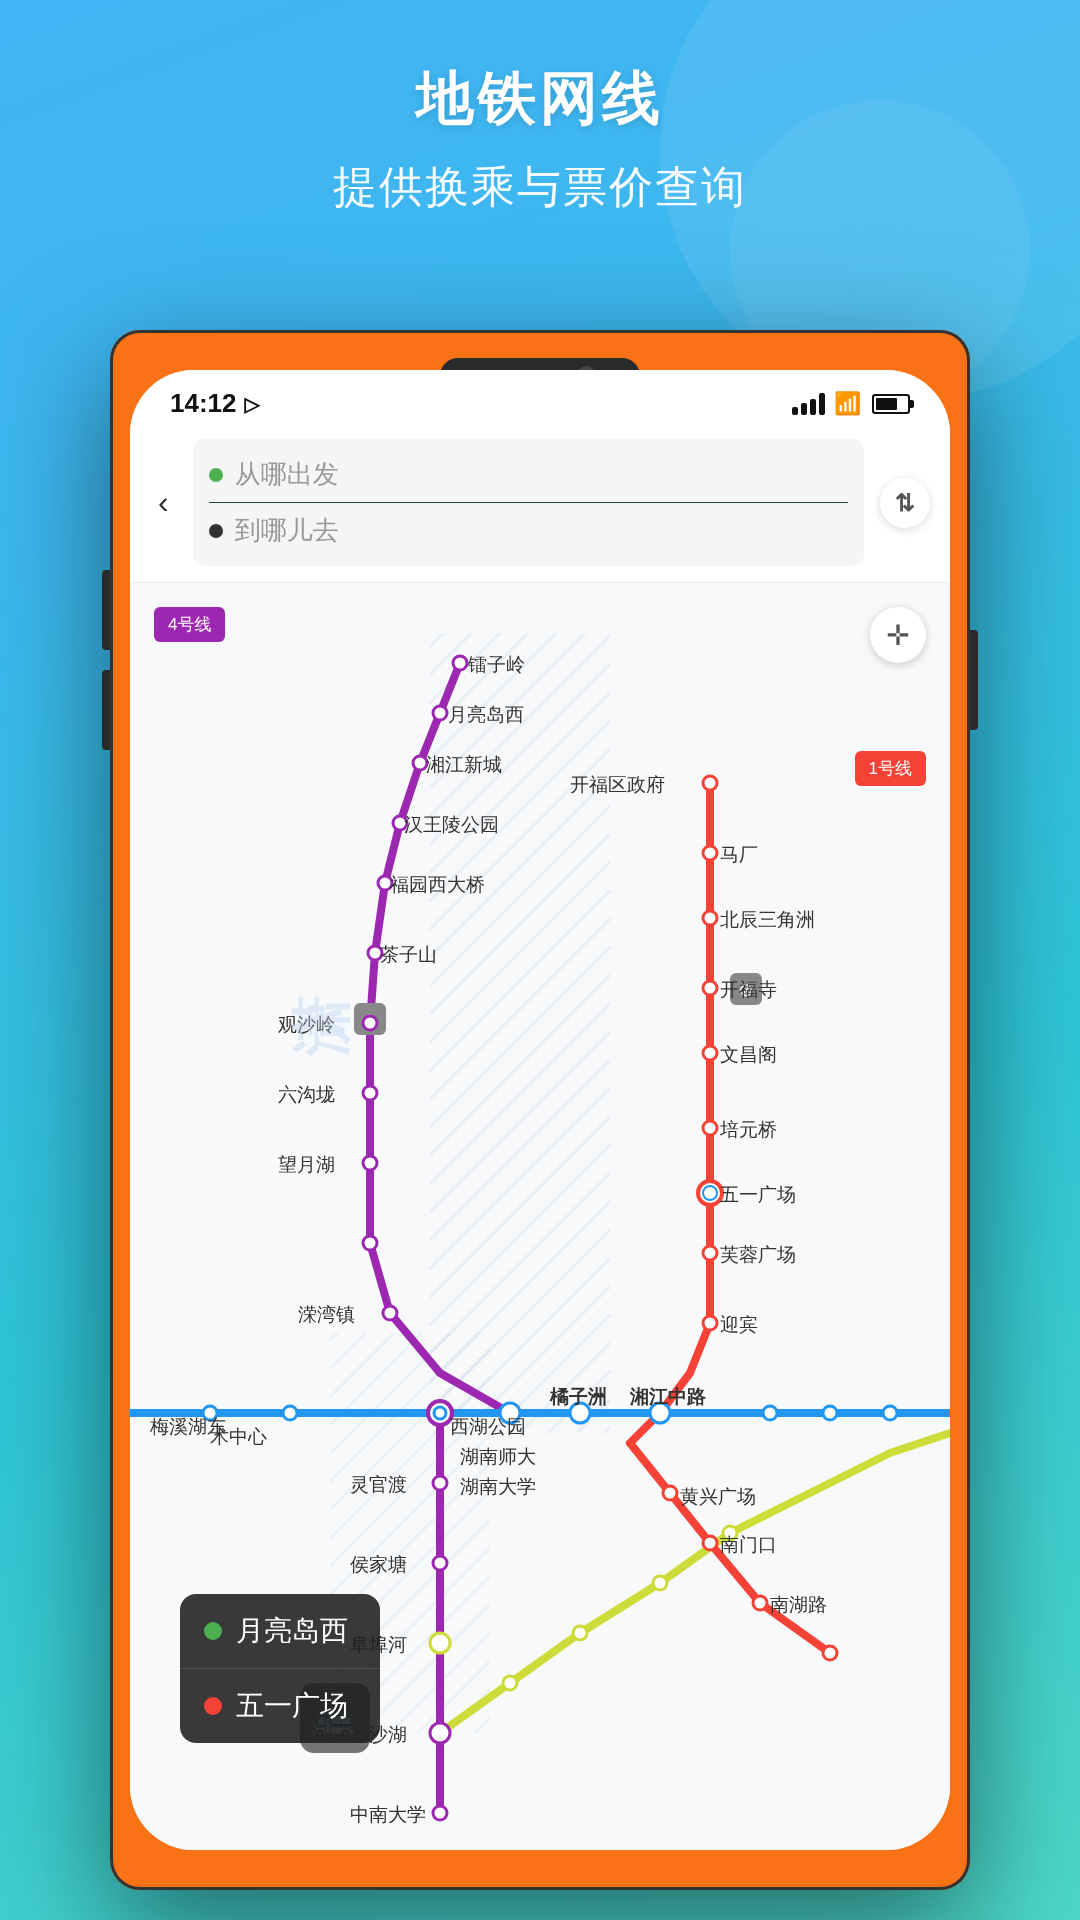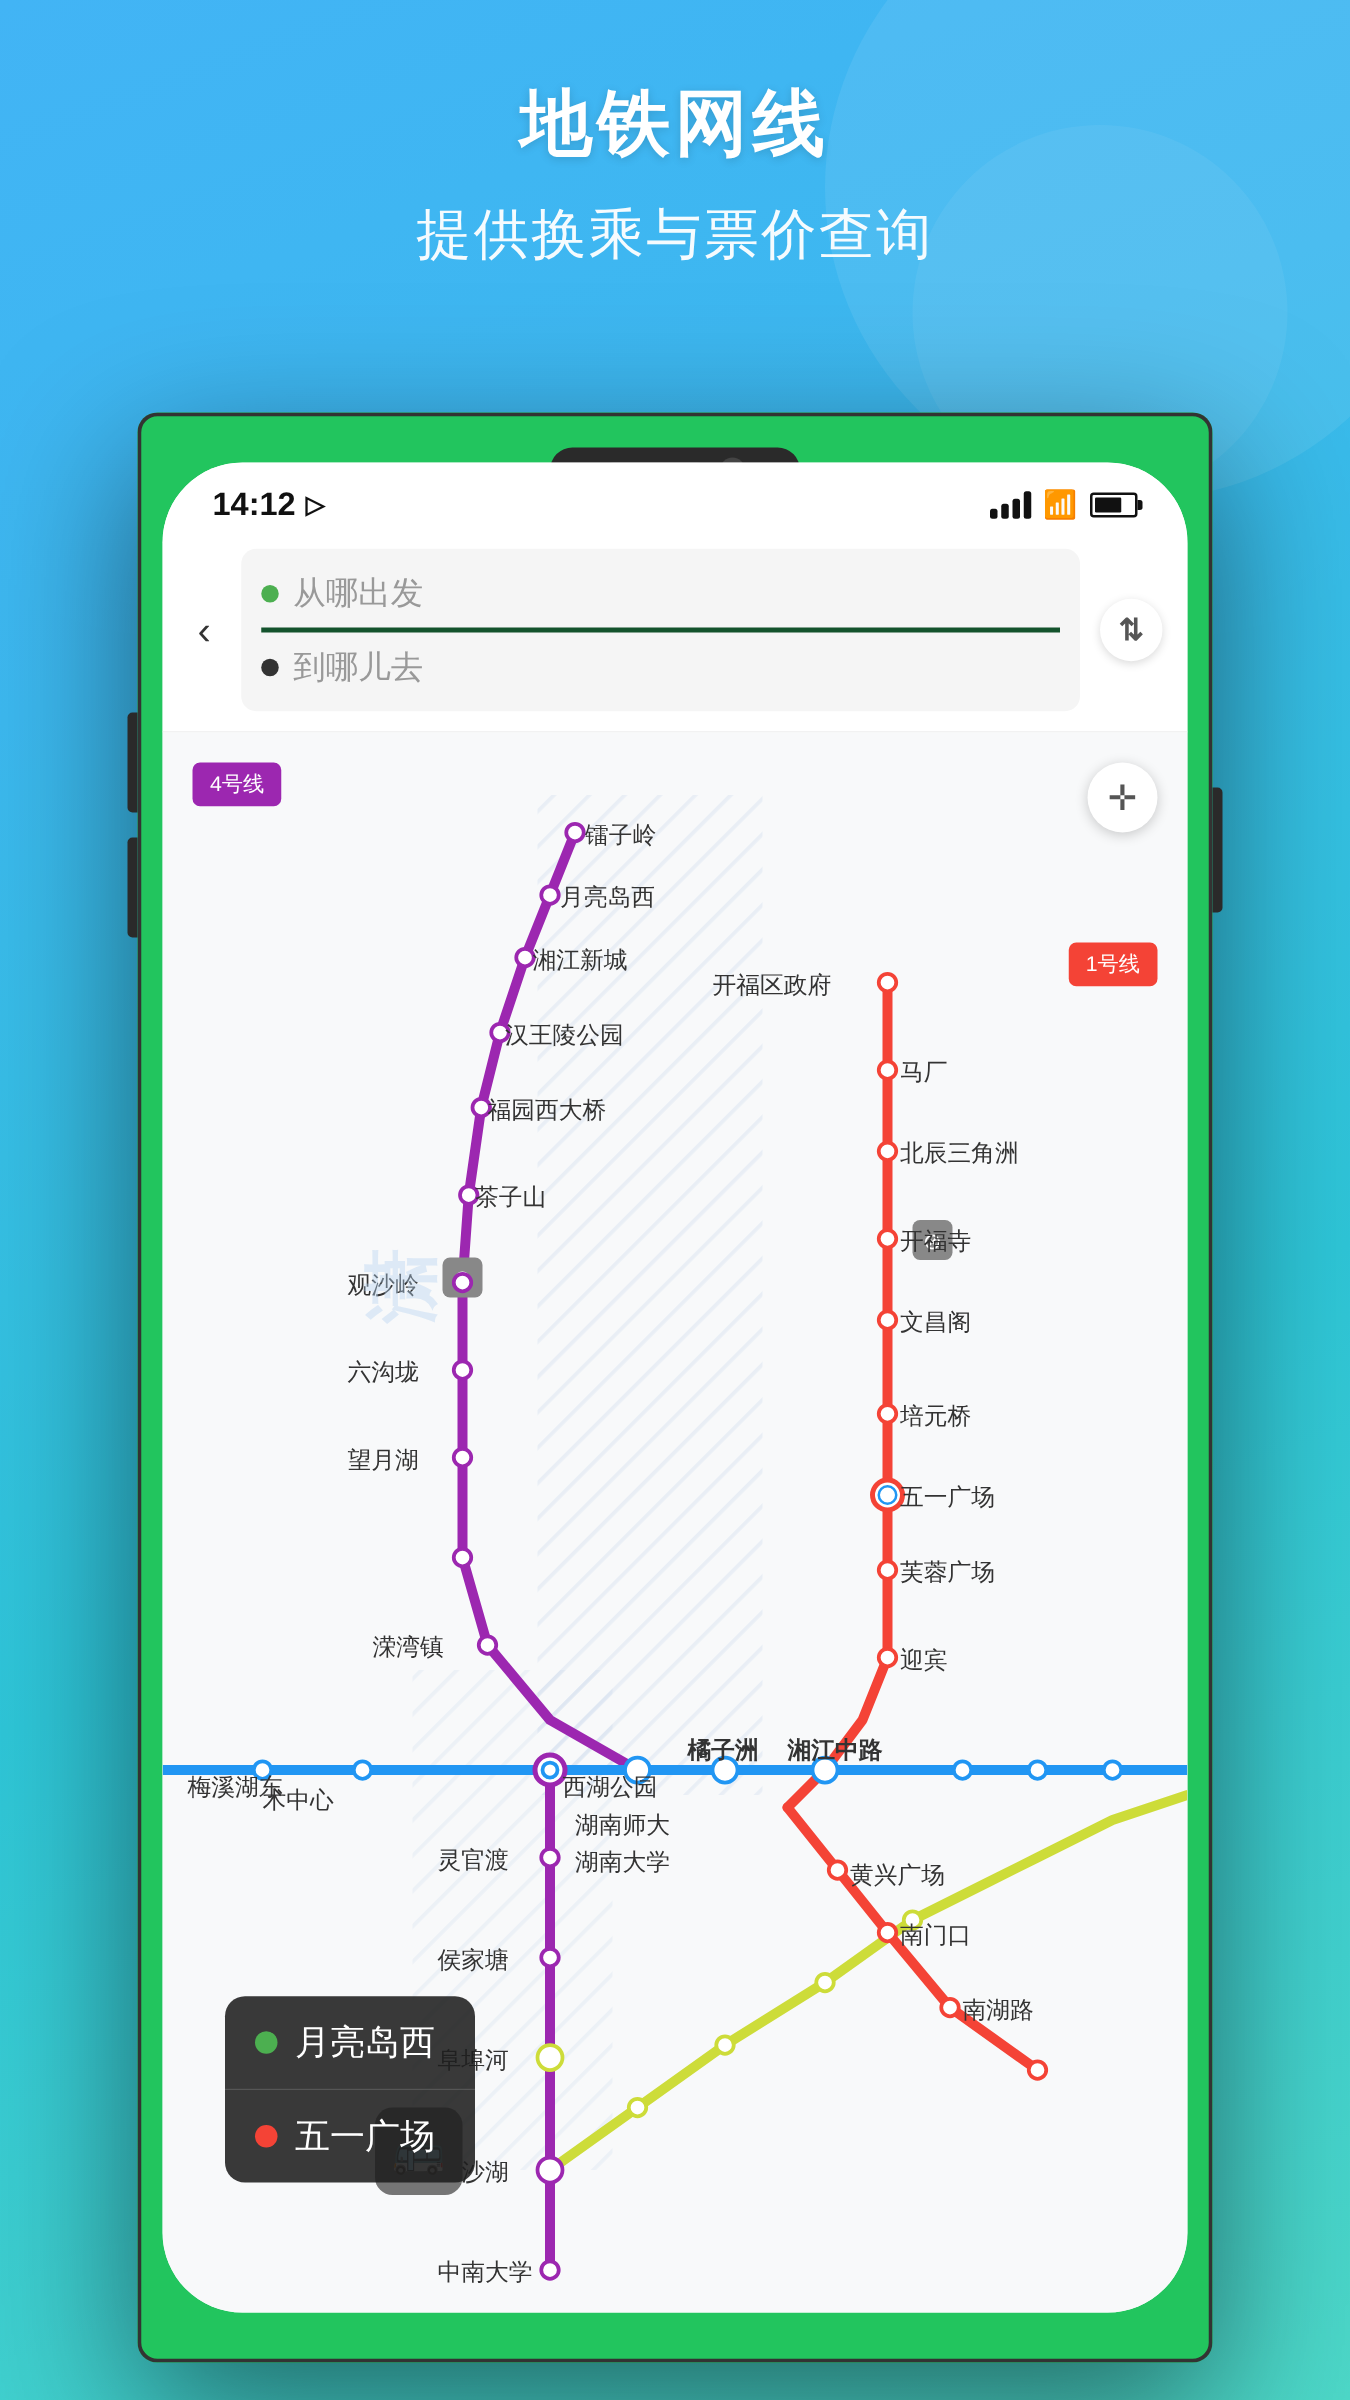--- a/index.html
+++ b/index.html
@@ -38,22 +38,22 @@
       top: 330px;
       left: 50%;
       transform: translateX(-50%);
       width: 860px;
       height: 1560px;
     }
     .phone-body {
       position: relative;
       width: 100%;
       height: 100%;
-      background: #22c55e;
-      border-radius: 16px;
+      background: #f97316;
+      border-radius: 30px;
       box-shadow: 0 40px 120px rgba(0,0,0,0.5), inset 0 0 0 3px #333;
     }
     
     .phone-notch {
       position: absolute;
       top: 28px;
       left: 50%;
       transform: translateX(-50%);
       width: 200px;
       height: 36px;
@@ -174,21 +174,21 @@
       border-radius: 12px;
       padding: 8px 16px;
     }
     .search-field-row {
       display: flex;
       align-items: center;
       gap: 12px;
       padding: 10px 0;
     }
     .search-field-row:first-child {
-      border-bottom: 4px solid #14532d;
+      border-bottom: 1px solid #14532d;
     }
     .field-dot-green {
       width: 14px;
       height: 14px;
       background: #4caf50;
       border-radius: 50%;
       flex-shrink: 0;
     }
     .field-dot-black {
       width: 14px;

